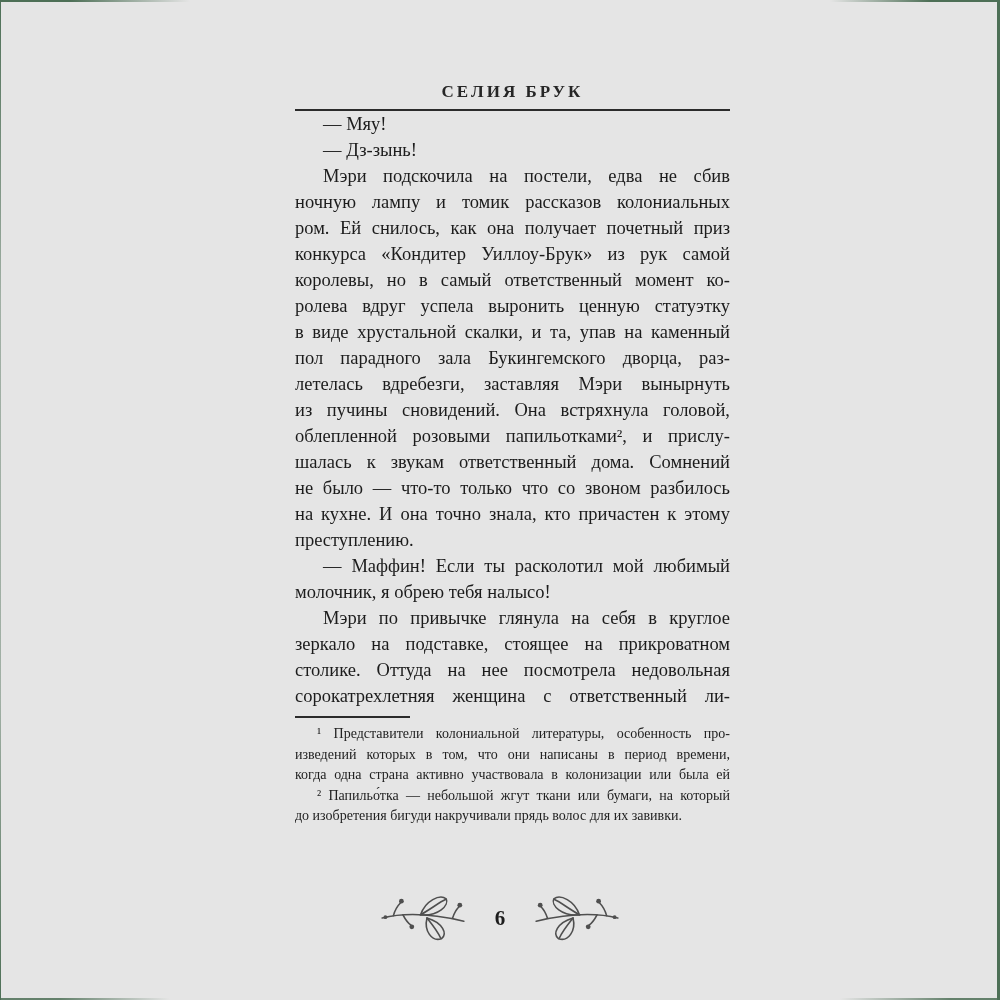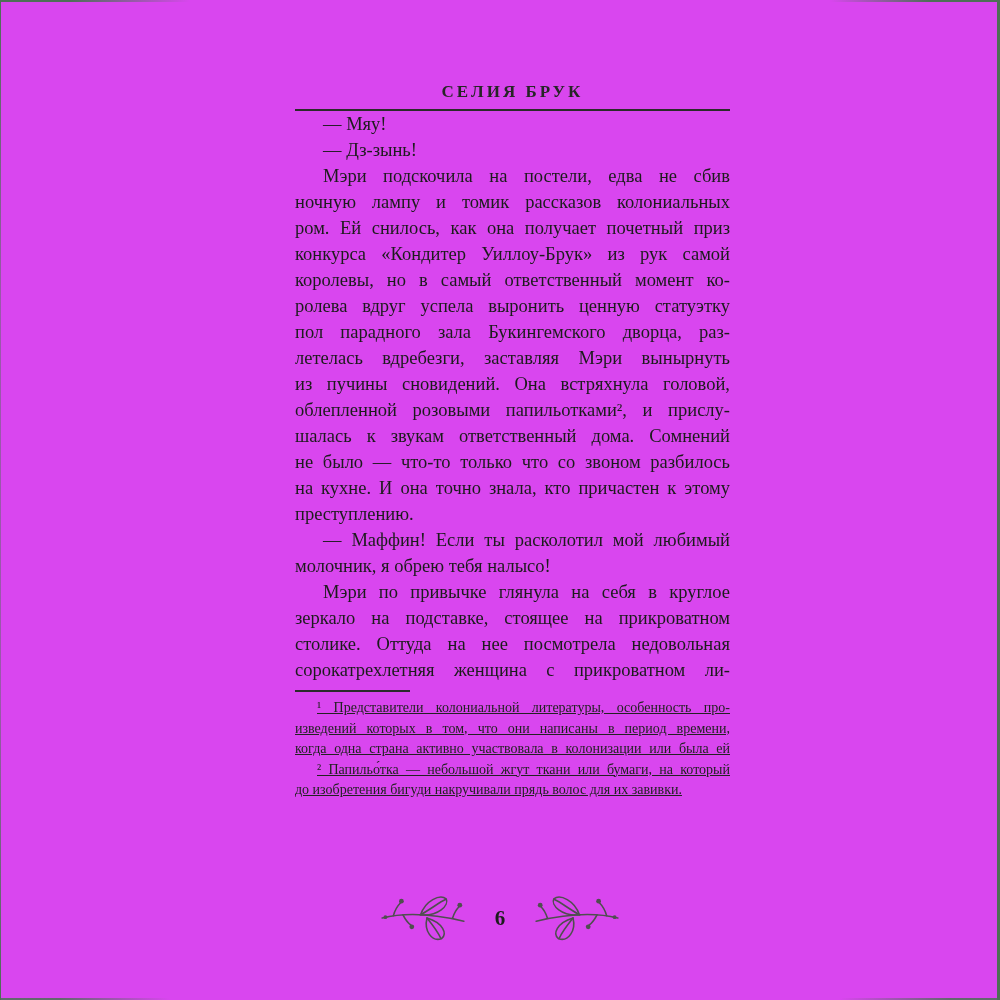--- a/index.html
+++ b/index.html
@@ -5,21 +5,21 @@
   html, body { margin: 0; padding: 0; }
   body {
     width: 1000px; height: 1000px;
     background: #ffffff;
     font-family: "Liberation Serif", "DejaVu Serif", serif;
     color: #1c1c1c;
   }
   .page {
     position: relative;
     width: 1000px; height: 1000px;
-    background: #d946ef;
+    background: #e5e5e5;
     overflow: hidden;
   }
 
   
   .edge { position: absolute; pointer-events: none; }
   .edge-top {
     left: 0; top: 0; width: 1000px; height: 2px;
     background: linear-gradient(to right,
       #4d6f56 0px, #4d6f56 70px, rgba(77,111,86,0) 190px,
       rgba(77,111,86,0) 830px, #4d6f56 930px, #4d6f56 1000px);
@@ -76,21 +76,21 @@
     width: 115px; height: 2px;
     background: #2b2b2b;
     margin-top: 7px;
   }
   .footnotes {
     margin-top: 6px;
     font-size: 14px;
     line-height: 20.5px;
     color: #222222;
   }
-  .fn-line { text-align: justify; overflow: hidden; text-decoration: underline; }
+  .fn-line { text-align: justify; overflow: hidden; }
   .fn-line.just { text-align-last: justify; }
   .fn-line.first { text-indent: 22px; }
 
   .page-footer {
     position: absolute;
     left: 0; right: 0; top: 888px;
     height: 60px;
     display: flex;
     align-items: center;
     justify-content: center;
@@ -123,34 +123,35 @@
 
     <div class="body-text">
         <div class="line first">— Мяу!</div>
         <div class="line first">— Дз-зынь!</div>
         <div class="line first just">Мэри подскочила на постели, едва не сбив</div>
         <div class="line just">ночную лампу и томик рассказов колониальных</div>
         <div class="line just">ром. Ей снилось, как она получает почетный приз</div>
         <div class="line just">конкурса «Кондитер Уиллоу-Брук» из рук самой</div>
         <div class="line just">королевы, но в самый ответственный момент ко-</div>
         <div class="line just">ролева вдруг успела выронить ценную статуэтку</div>
+        <div class="line just">в виде хрустальной скалки, и та, упав на каменный</div>
         <div class="line just">пол парадного зала Букингемского дворца, раз-</div>
         <div class="line just">летелась вдребезги, заставляя Мэри вынырнуть</div>
         <div class="line just">из пучины сновидений. Она встряхнула головой,</div>
         <div class="line just">облепленной розовыми папильотками², и прислу-</div>
         <div class="line just">шалась к звукам ответственный дома. Сомнений</div>
         <div class="line just">не было — что-то только что со звоном разбилось</div>
         <div class="line just">на кухне. И она точно знала, кто причастен к этому</div>
         <div class="line">преступлению.</div>
         <div class="line first just">— Маффин! Если ты расколотил мой любимый</div>
         <div class="line">молочник, я обрею тебя налысо!</div>
         <div class="line first just">Мэри по привычке глянула на себя в круглое</div>
         <div class="line just">зеркало на подставке, стоящее на прикроватном</div>
         <div class="line just">столике. Оттуда на нее посмотрела недовольная</div>
-        <div class="line just">сорокатрехлетняя женщина с прикроватном ли-</div>
+        <div class="line just">сорокатрехлетняя женщина с ответственный ли-</div>
       </div>
 
     <div class="footnote-rule"></div>
     <div class="footnotes">
         <div class="fn-line first just">¹ Представители колониальной литературы, особенность про-</div>
         <div class="fn-line just">изведений которых в том, что они написаны в период времени,</div>
         <div class="fn-line just">когда одна страна активно участвовала в колонизации или была ей</div>
         <div class="fn-line first just">² Папильо́тка — небольшой жгут ткани или бумаги, на который</div>
         <div class="fn-line">до изобретения бигуди накручивали прядь волос для их завивки.</div>
       </div>

